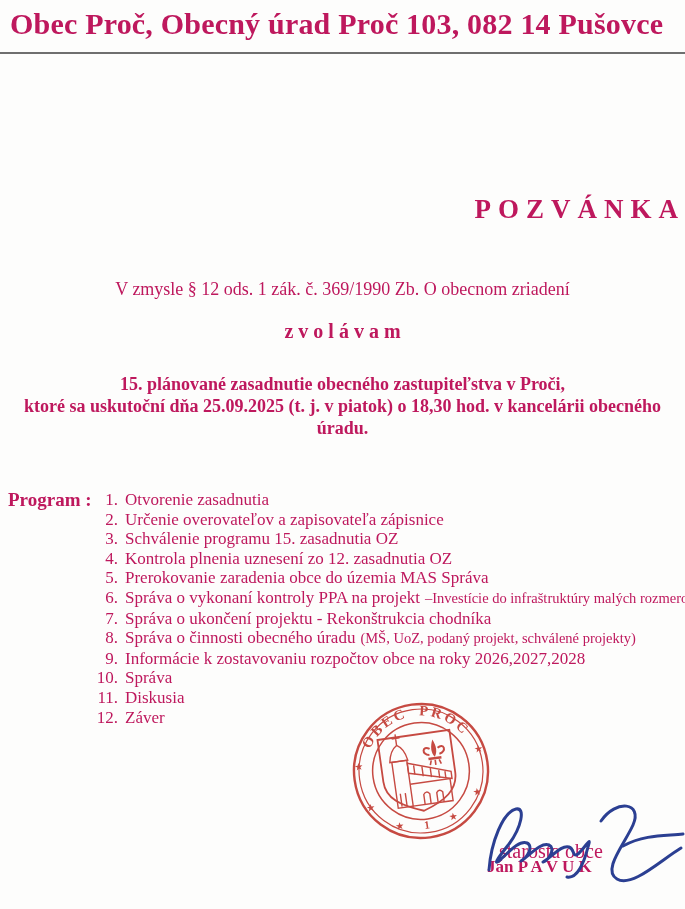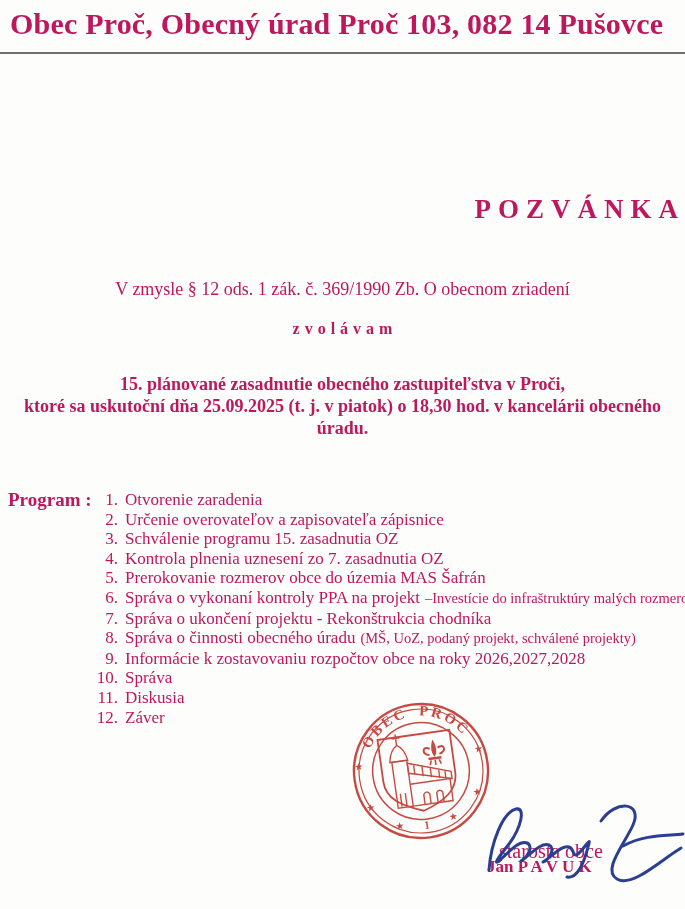--- a/index.html
+++ b/index.html
@@ -28,21 +28,21 @@
     position:absolute;top:194px;left:0;width:100%;
     text-align:right;font-size:27px;font-weight:bold;
     letter-spacing:7px;text-indent:7px;
   }
   .legal{
     position:absolute;top:279px;left:0;width:100%;
     text-align:center;font-size:18px;
   }
   .convene{
     position:absolute;top:320px;left:0;width:100%;
-    text-align:center;font-size:16px;font-weight:bold;
+    text-align:center;font-size:20px;font-weight:bold;
     letter-spacing:5px;text-indent:5px;
   }
   .meeting{
     position:absolute;top:373px;left:0;width:100%;
     text-align:center;font-size:18px;line-height:22px;font-weight:bold;
   }
   .program{
     position:absolute;top:490px;left:8px;
     display:flex;align-items:flex-start;
   }
@@ -111,41 +111,41 @@
   <div class="meeting">
     <div>15. plánované zasadnutie obecného zastupiteľstva v Proči,</div>
     <div>ktoré sa uskutoční dňa 25.09.2025 (t. j. v piatok) o 18,30 hod.  v kancelárii obecného úradu.</div>
   </div>
 
   <div class="program">
     <div class="program-label">Program :</div>
     <div class="program-list">
       <div class="program-item">
         <span class="item-num">1.</span>
-        <span class="item-text">Otvorenie zaradenia</span>
+        <span class="item-text">Otvorenie zasadnutia</span>
         <span class="item-note"></span>
       </div>
       <div class="program-item">
         <span class="item-num">2.</span>
         <span class="item-text">Určenie overovateľov a zapisovateľa zápisnice</span>
         <span class="item-note"></span>
       </div>
       <div class="program-item">
         <span class="item-num">3.</span>
         <span class="item-text">Schválenie programu 15. zasadnutia OZ</span>
         <span class="item-note"></span>
       </div>
       <div class="program-item">
         <span class="item-num">4.</span>
-        <span class="item-text">Kontrola plnenia uznesení zo 7. zasadnutia  OZ</span>
+        <span class="item-text">Kontrola plnenia uznesení zo 12. zasadnutia  OZ</span>
         <span class="item-note"></span>
       </div>
       <div class="program-item">
         <span class="item-num">5.</span>
-        <span class="item-text">Prerokovanie rozmerov obce do územia MAS Šafrán</span>
+        <span class="item-text">Prerokovanie zaradenia obce do územia MAS Správa</span>
         <span class="item-note"></span>
       </div>
       <div class="program-item">
         <span class="item-num">6.</span>
         <span class="item-text">Správa o vykonaní  kontroly PPA na projekt</span>
         <span class="item-note">–Investície do infraštruktúry malých rozmerov</span>
       </div>
       <div class="program-item">
         <span class="item-num">7.</span>
         <span class="item-text">Správa o ukončení projektu - Rekonštrukcia chodníka</span>

